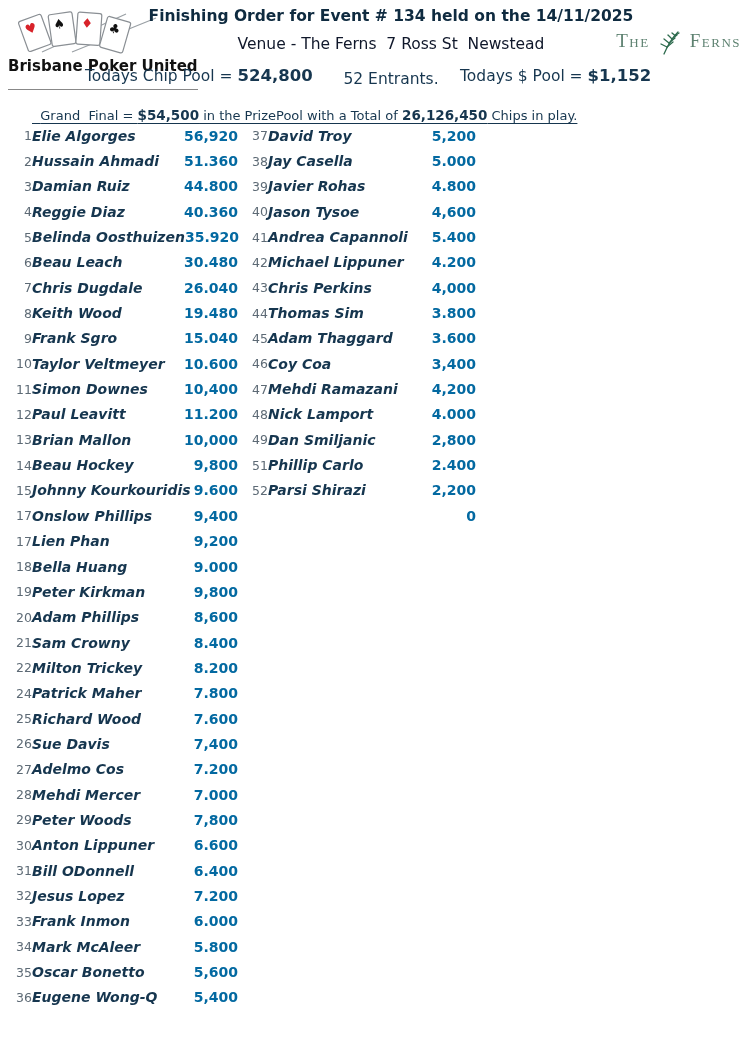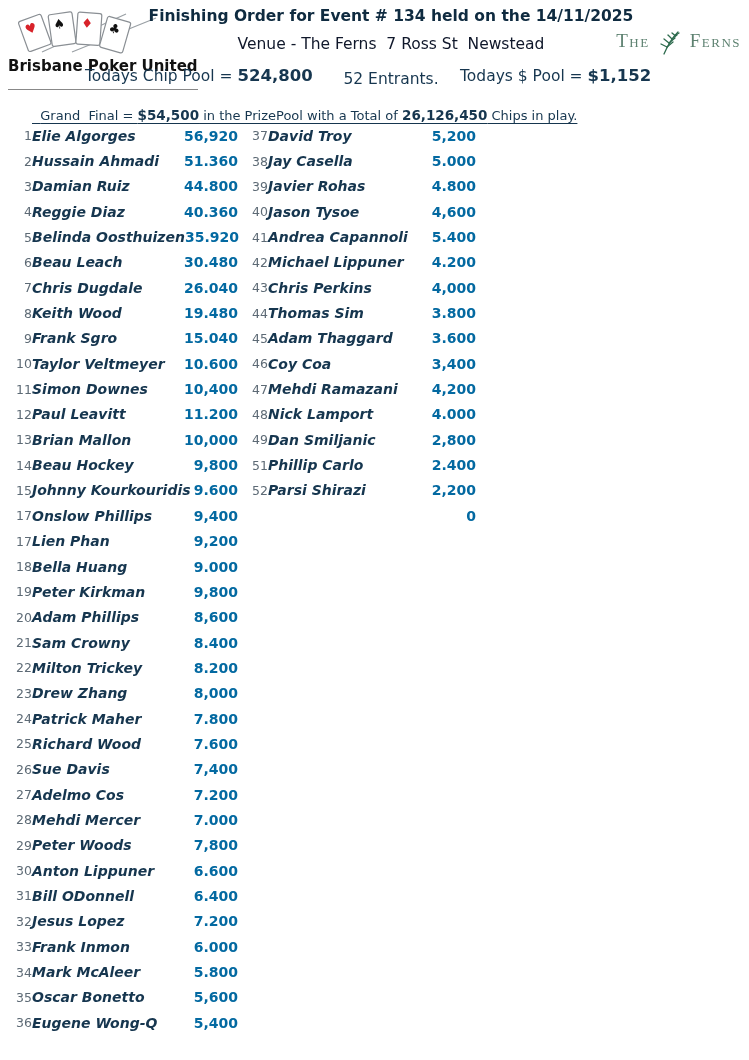--- a/index.html
+++ b/index.html
@@ -234,25 +234,20 @@
     <span class="pname">Sam Crowny</span>
     <span class="chips">8.400</span>
   </div>
 
   <div class="row">
     <span class="rank">22</span>
     <span class="pname">Milton Trickey</span>
     <span class="chips">8.200</span>
   </div>
 
-  <div class="row">
-    <span class="rank">23</span>
-    <span class="pname">Drew Zhang</span>
-    <span class="chips">8,000</span>
-  </div>
 
   <div class="row">
     <span class="rank">24</span>
     <span class="pname">Patrick Maher</span>
     <span class="chips">7.800</span>
   </div>
 
   <div class="row">
     <span class="rank">25</span>
     <span class="pname">Richard Wood</span>

